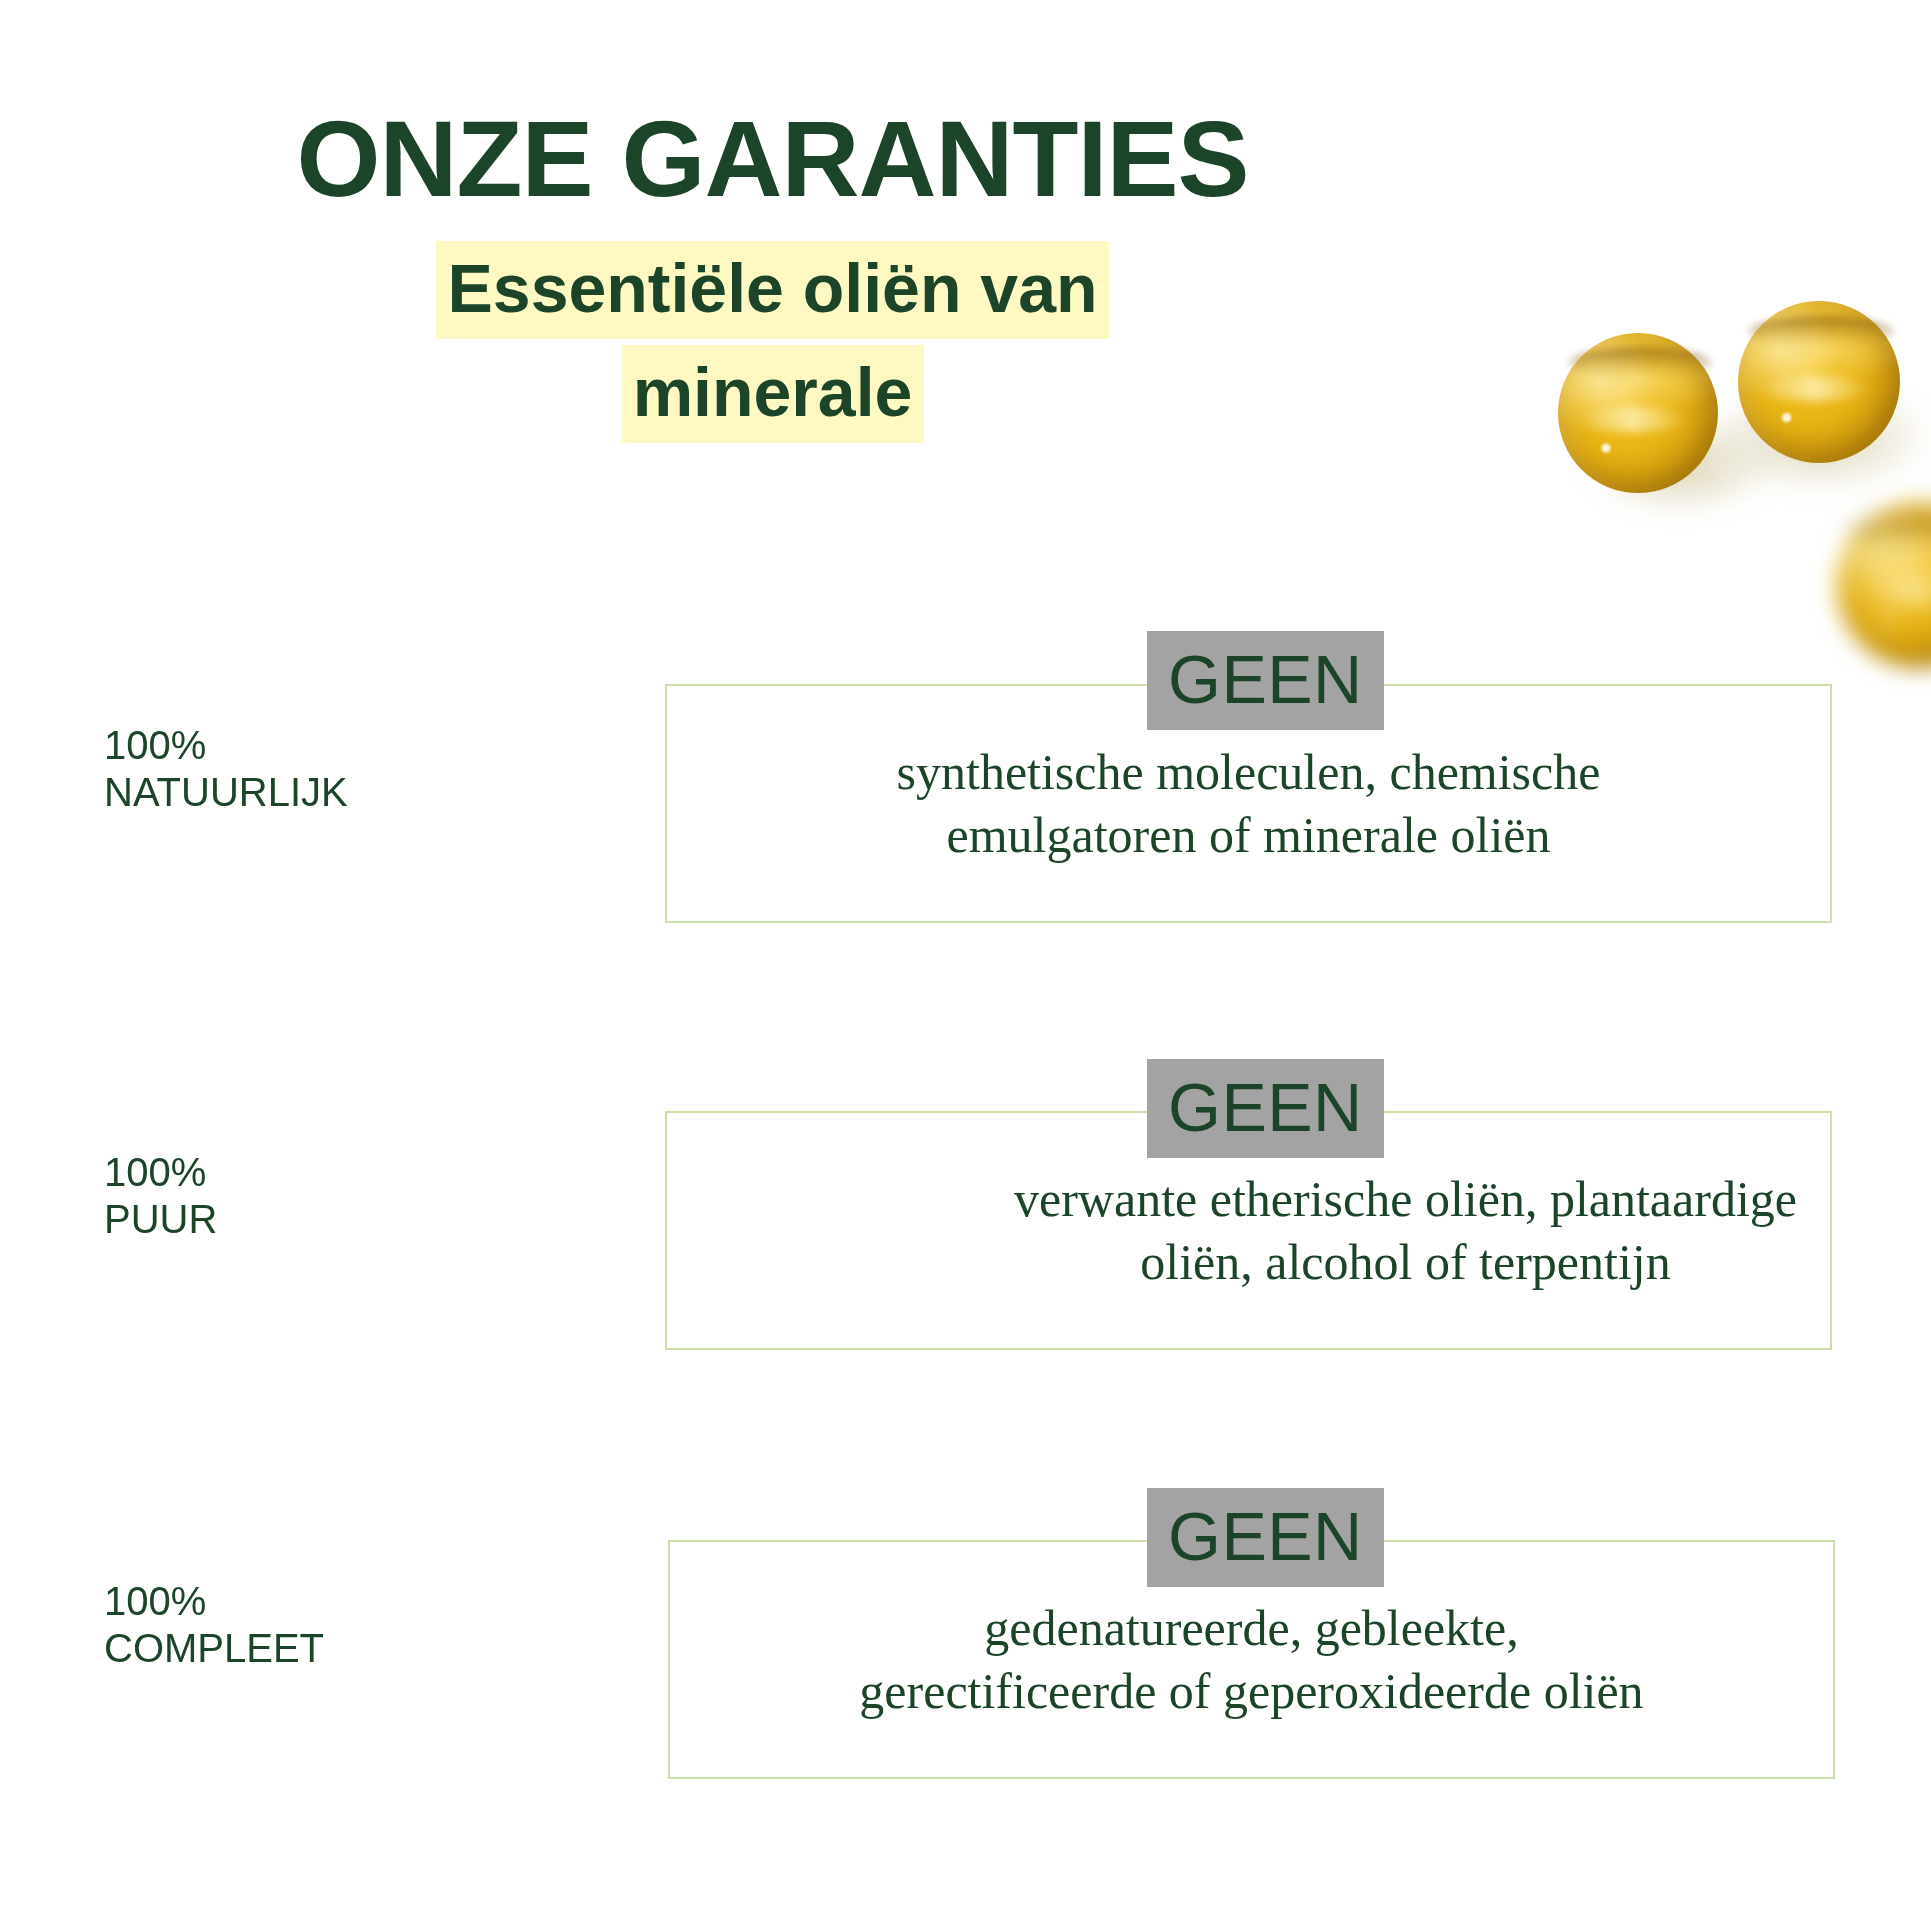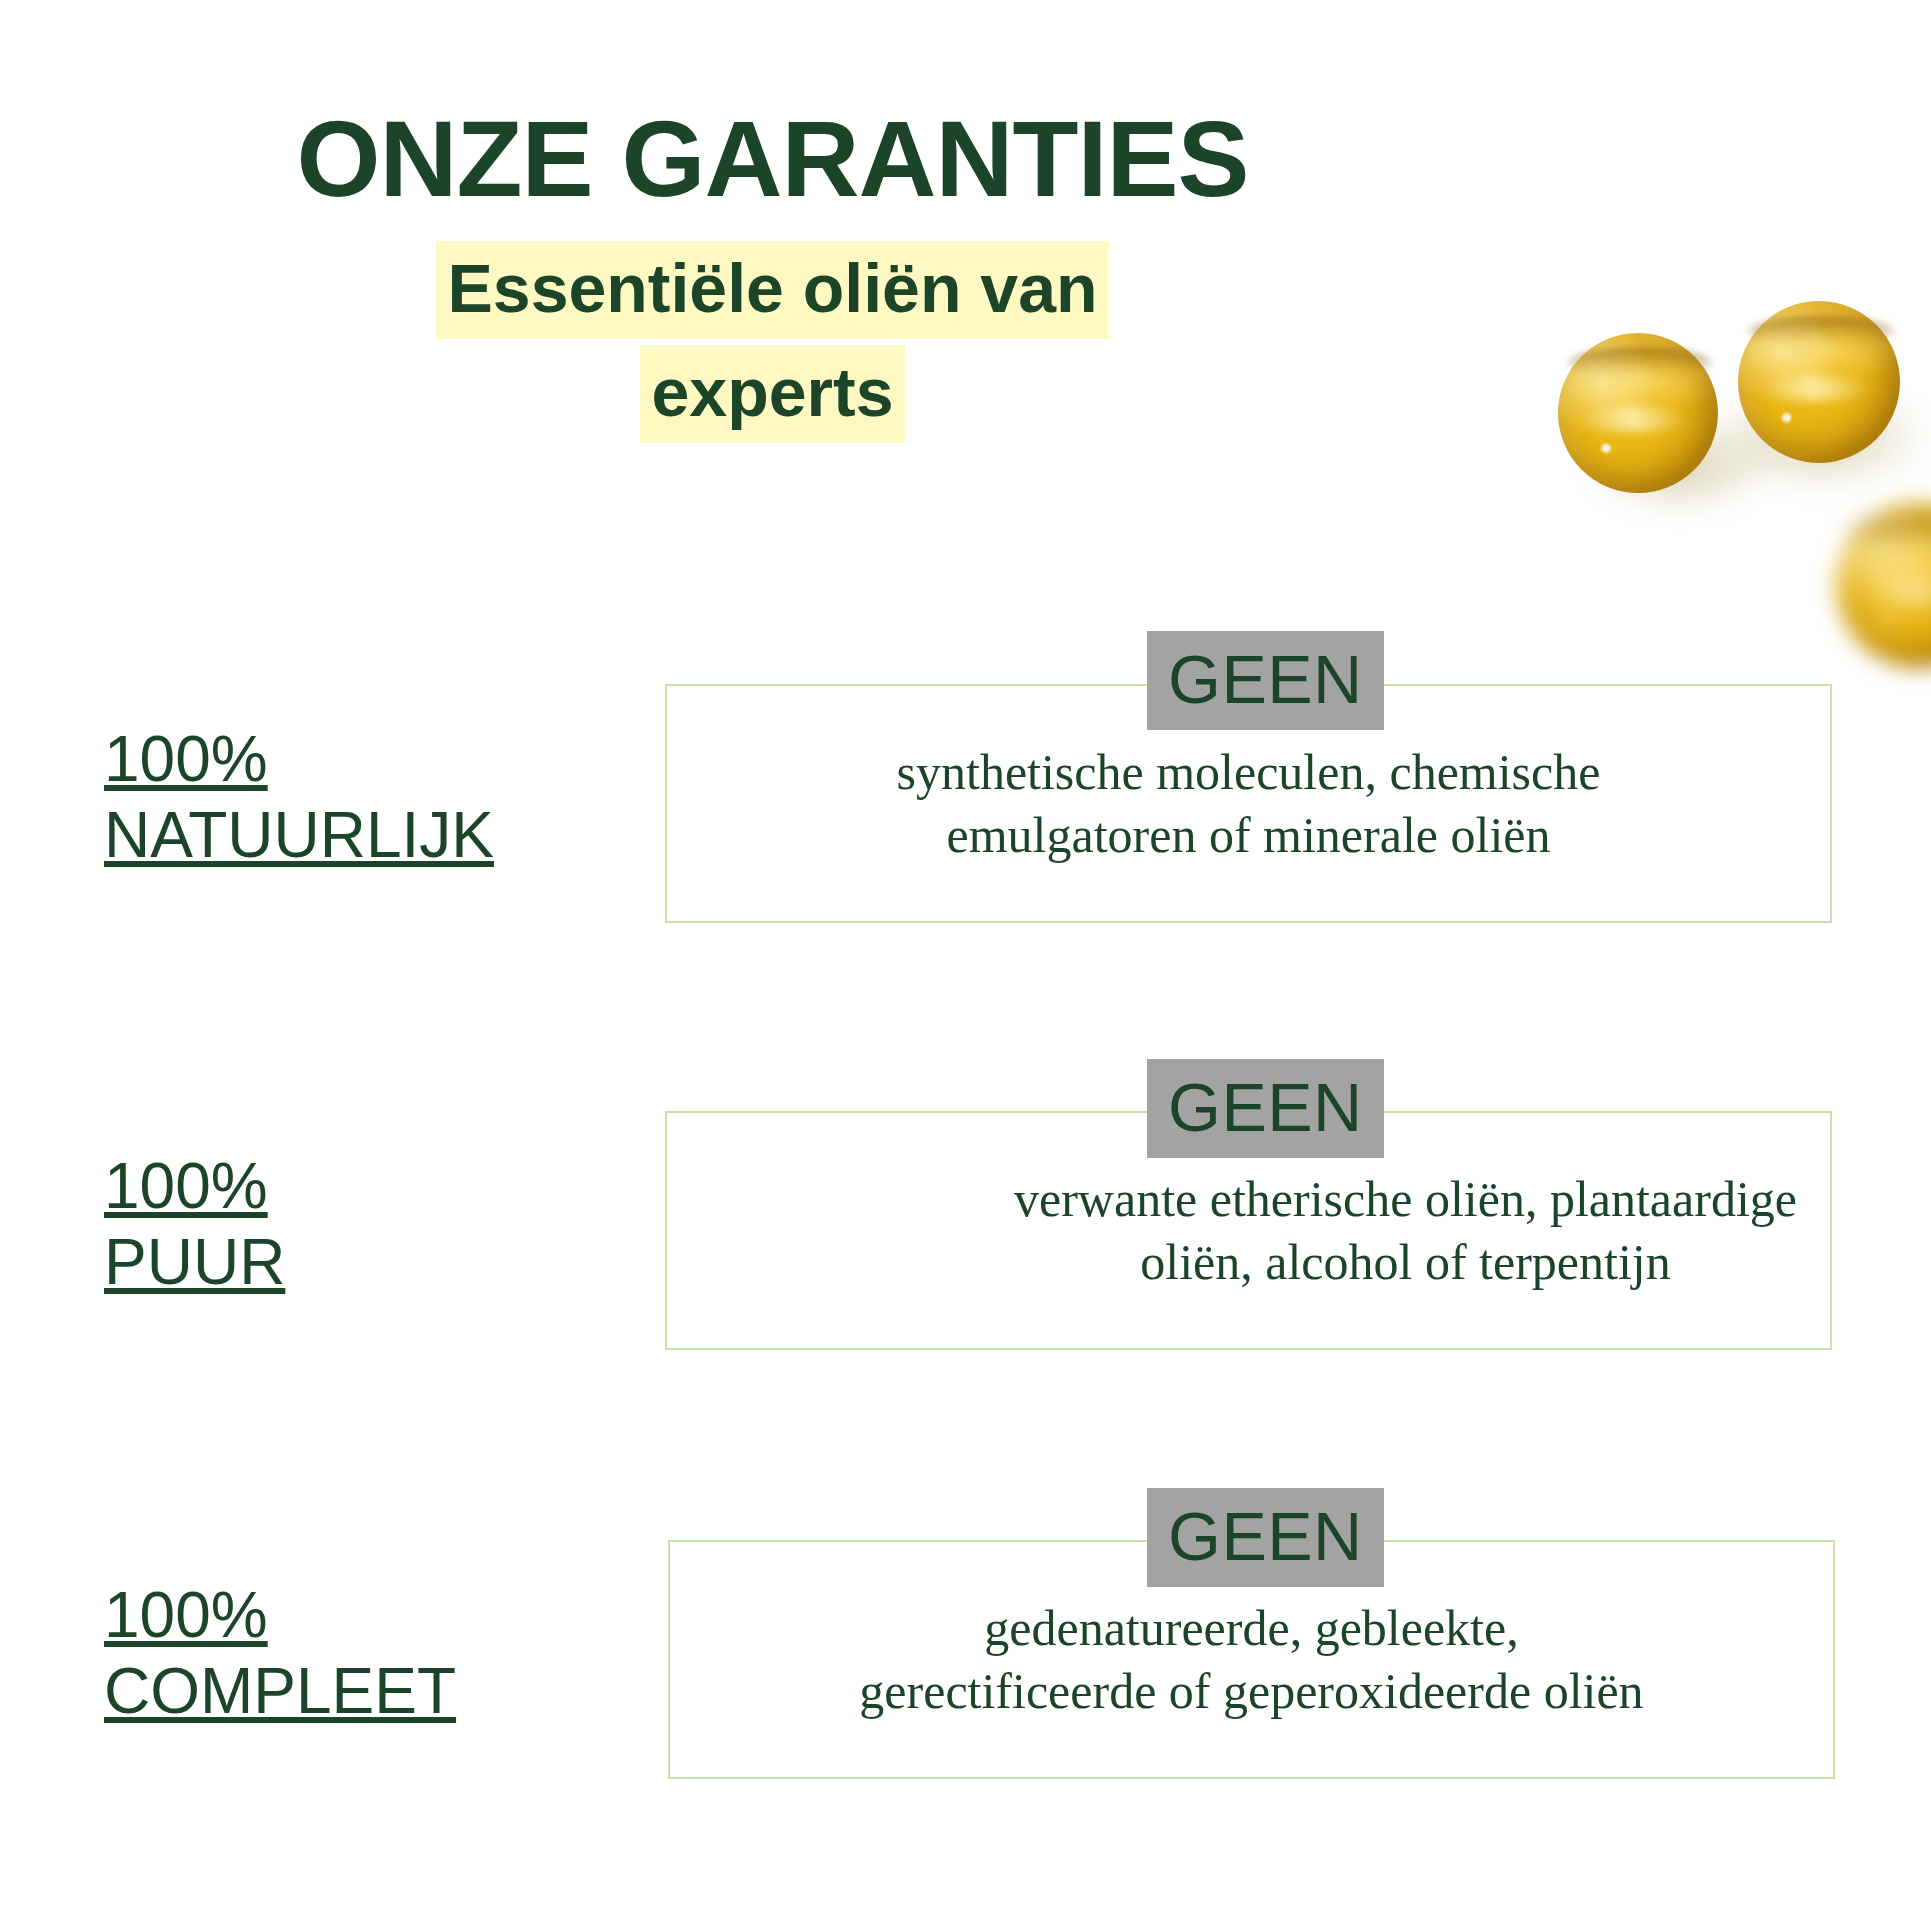--- a/index.html
+++ b/index.html
@@ -102,26 +102,25 @@
   .sphere.blur { filter: blur(10.6px); }
 
   
   .rows { position: absolute; left: 0; top: 0; width: 1931px; height: 1931px; }
 
   .row { position: absolute; left: 0; width: 1931px; }
 
   .row-label {
     position: absolute;
     left: 104px;
-    font-size: 64px;
+    font-size: 40px;
     font-weight: 400;
     color: #1b4428;
     line-height: 1.18;
     white-space: pre-line;
-    text-decoration: underline;
   }
 
   .row-box {
     position: absolute;
     border: 2.9px solid #cbdfa8;
     background: #ffffff;
     display: flex;
     align-items: center;
     justify-content: center;
     font-family: Liberation Serif, serif;
@@ -152,21 +151,21 @@
 </head>
 <body>
 
 <div id="stage">
 
   <div class="header">
     <div class="main-title">ONZE GARANTIES</div>
 
     <div class="subtitle-wrap">
       <div class="subtitle-line l1">Essentiële oliën van</div><br>
-      <div class="subtitle-line l2">experts</div>
+      <div class="subtitle-line l2">minerale</div>
     </div>
   </div>
 
   <div class="spheres">
     <div class="shadow" style="left:1709px; top:378px; width:222px; height:116px;"></div>
     <div class="shadow" style="left:1583px; top:415px; width:193px; height:101px;"></div>
 
     <div class="sphere" style="left:1738px; top:301px; width:162px; height:162px;"></div>
     <div class="sphere" style="left:1558px; top:333px; width:160px; height:160px;"></div>
     <div class="sphere blur" style="left:1836px; top:502px; width:166px; height:166px;"></div>

